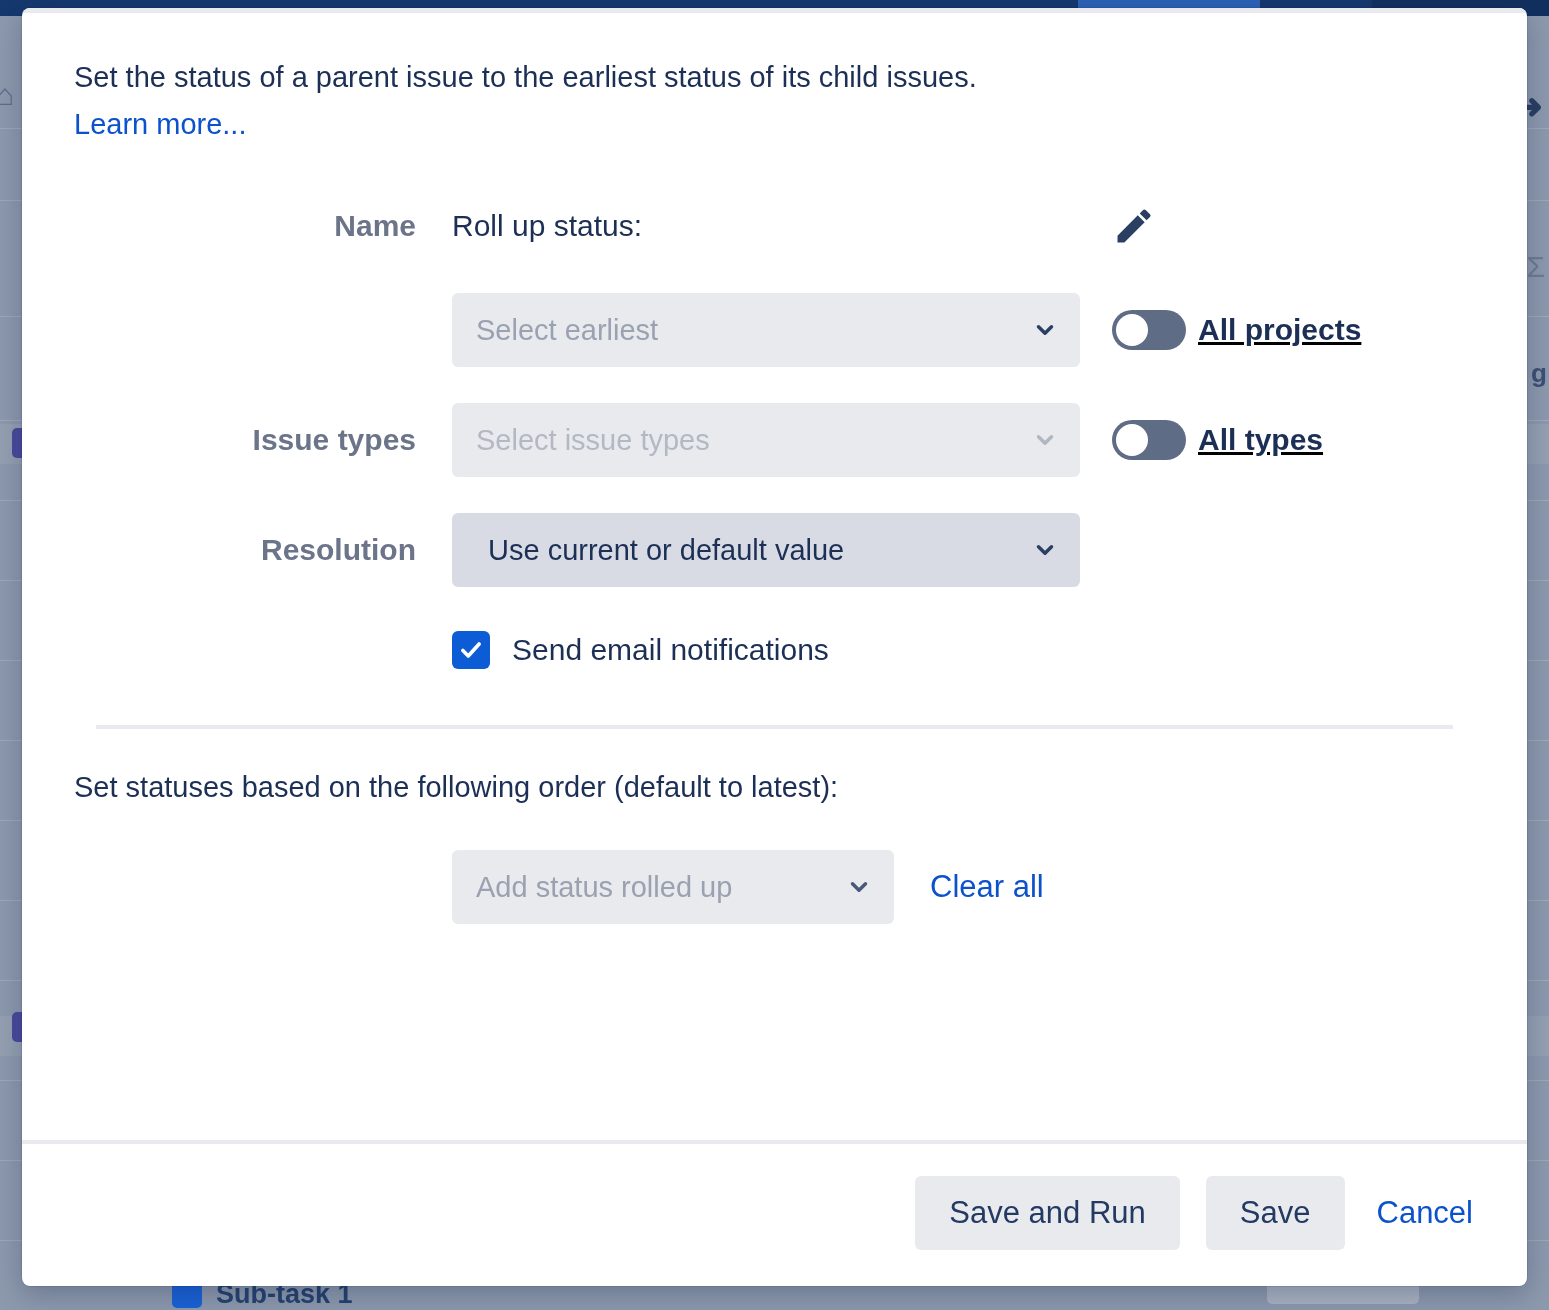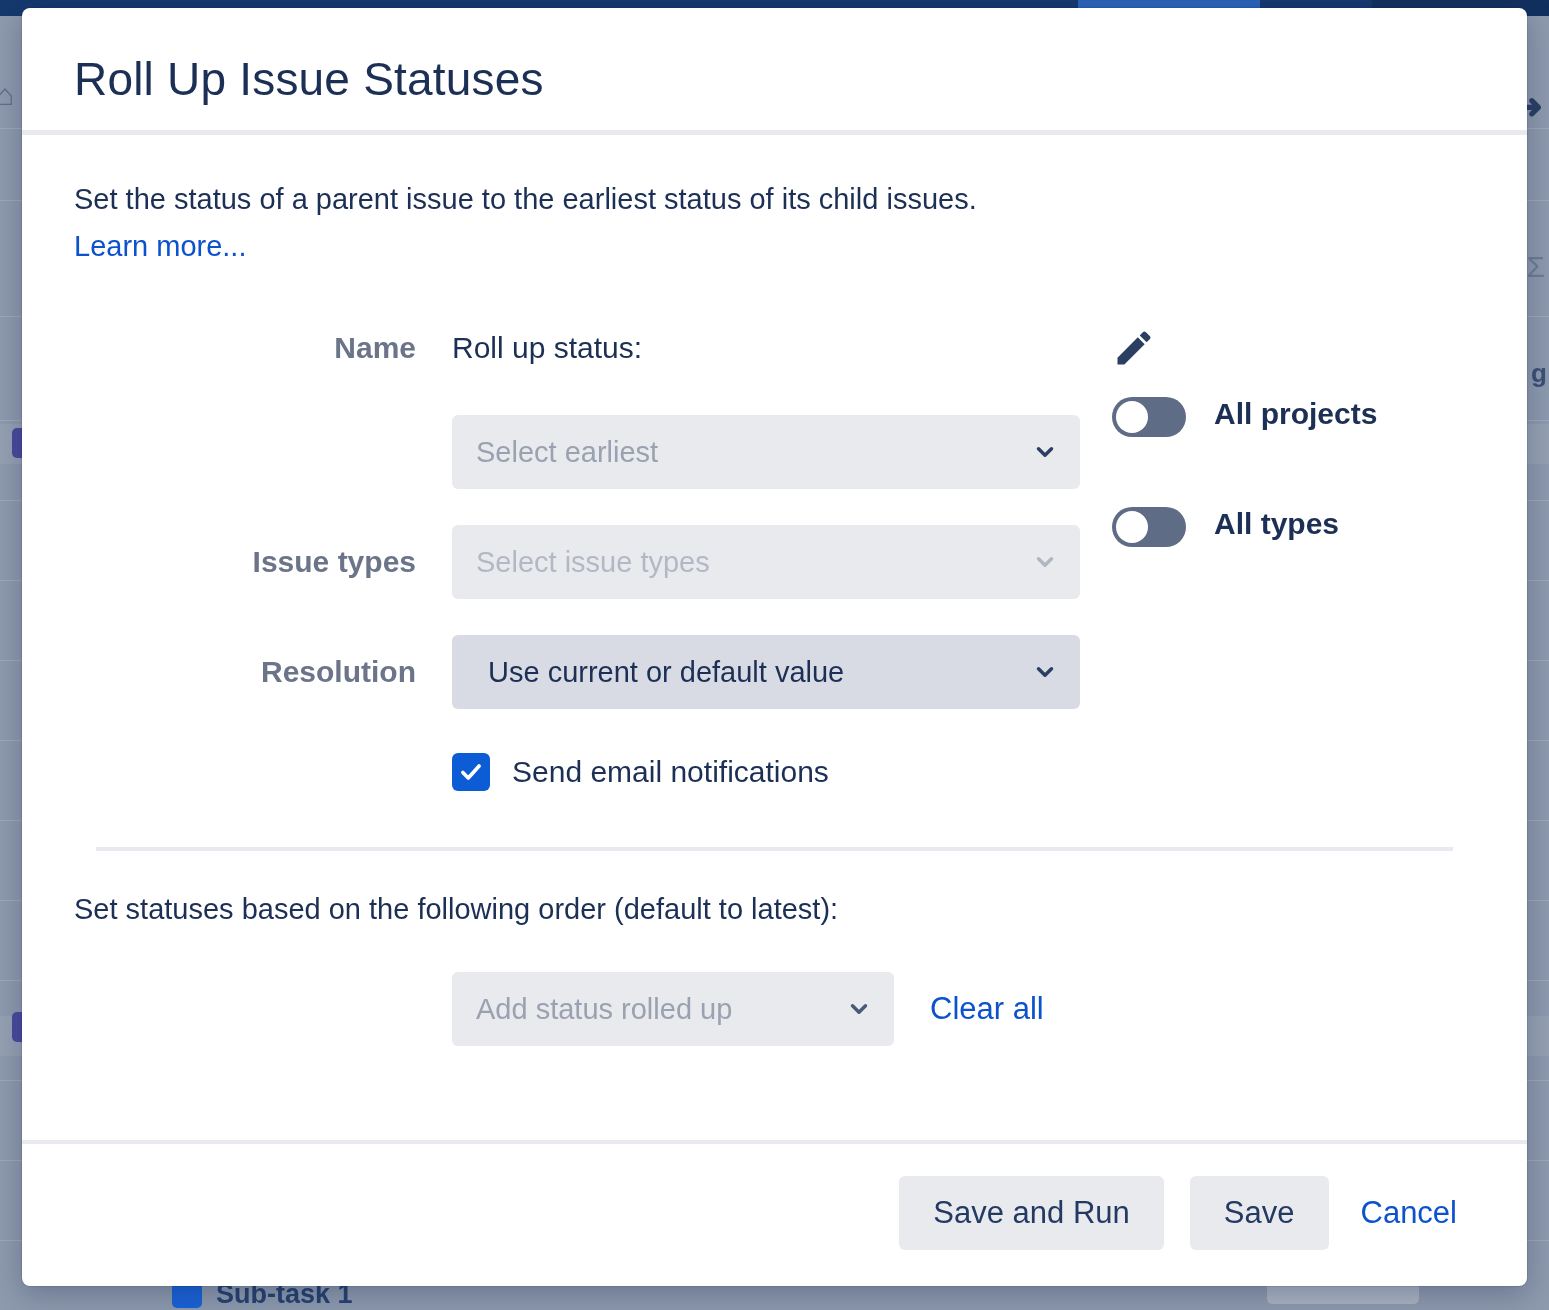--- a/index.html
+++ b/index.html
@@ -174,22 +174,23 @@
     position: absolute; right: 22px; top: 50%;
     transform: translateY(-50%);
     width: 26px; height: 26px;
   }
   .chev svg { display: block; width: 26px; height: 26px; }
 
   .cell-pad { height: 110px; display: flex; align-items: center; }
 
   
   .toggle-wrap {
-    display: flex; align-items: flex-start; gap: 28px;
+    display: flex; align-items: center; gap: 12px;
     height: 110px;
+    text-decoration: underline;
   }
   .toggle {
     width: 74px; height: 40px;
     border-radius: 20px;
     background: #5f6c85;
     position: relative;
     cursor: pointer;
     flex: 0 0 auto;
   }
   .toggle .knob {
@@ -246,21 +247,21 @@
   }
   #clear-all-link {
     font-size: 31px; color: #0b52cc; cursor: pointer; text-decoration: none;
     white-space: nowrap;
   }
 
   
   #modal-footer {
     flex: 0 0 auto;
     border-top: 4px solid #e9eaef;
-    padding: 32px 64px 36px 44px;
+    padding: 32px 48px 36px 44px;
     display: flex; justify-content: flex-end; align-items: center; gap: 26px;
   }
   .btn {
     background: #e9eaee;
     border: none;
     border-radius: 6px;
     font-family: "Liberation Sans", sans-serif;
     font-size: 31px;
     color: #233a63;
     padding: 19px 34px;
@@ -307,23 +308,20 @@
   <div id="backdrop-sigma-icon">Σ</div>
   <div id="backdrop-g-text">g</div>
 
   <div id="backdrop-subtask-chip"></div>
   <div id="backdrop-subtask-text">Sub-task 1</div>
   <div id="backdrop-pill"></div>
 </div>
 
 <div id="modal">
 
-  <div id="modal-header">
-    <h1 id="modal-title">Roll Up Issue Statuses</h1>
-  </div>
   <div class="rule-full"></div>
 
   <div id="modal-body">
 
     <p class="para">Set the status of a parent issue to the earliest status of its child issues.</p>
     <a class="link" id="learn-more-link">Learn more...</a>
 
     <div id="form-grid">
 
       <div class="frow-label name-cell" style="justify-content:flex-end">Name</div>

